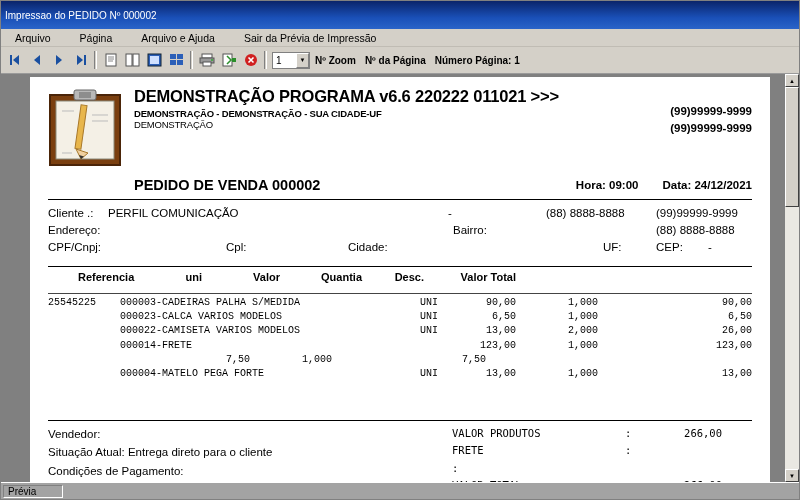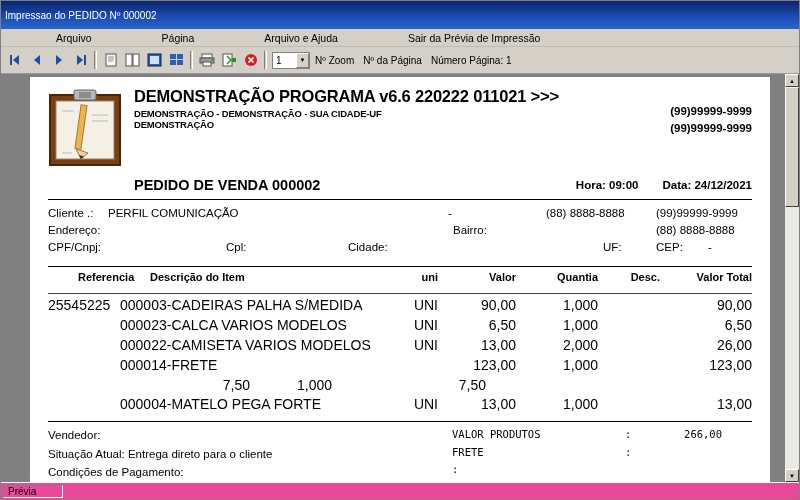--- a/index.html
+++ b/index.html
@@ -48,21 +48,20 @@
     align-items: center;
     font-size: 10.5px;
     color: #000;
     border-bottom: 1px solid #c0bcb4;
     flex: none;
   }
   .menubar .menu-item {
     padding: 1px 14px;
     margin-right: 1px;
     white-space: nowrap;
-    margin-left: 41px;
   }
   
   .toolbar {
     height: 24px;
     background: #d4d0c8;
     display: flex;
     align-items: center;
     padding: 1px 3px;
     gap: 1px;
     border-bottom: 1px solid #9a9a9a;
@@ -114,20 +113,21 @@
     align-items: center;
     justify-content: center;
     font-size: 6px;
     box-sizing: border-box;
   }
   .tlabel {
     font-size: 10px;
     color: #000;
     margin: 6px 4px;
     white-space: nowrap;
+    font-weight: bold;
   }
   
   .preview-area {
     flex: 1;
     background: #808080;
     position: relative;
     overflow: hidden;
     display: flex;
     justify-content: center;
     padding-top: 3px;
@@ -175,21 +175,21 @@
     height: 120px;
     background: #d4d0c8;
     border: 1px solid #fff;
     border-right-color: #404040;
     border-bottom-color: #404040;
     box-sizing: border-box;
   }
   
   .statusbar {
     height: 16px;
-    background: #ec4899;
+    background: #a3a3a3;
     border-top: 1px solid #fff;
     display: flex;
     align-items: center;
     font-size: 10px;
     flex: none;
     padding-left: 2px;
   }
   .statusbar .panel {
     border: 1px solid #808080;
     border-right-color: #fff;
@@ -222,21 +222,21 @@
     line-height: 1.15;
   }
   .co-sub {
     font-size: 9.5px;
     font-weight: bold;
     letter-spacing: -0.2px;
     margin-top: 2px;
   }
   .co-sub2 {
     font-size: 9.5px;
-    font-weight: bold;
+    font-weight: normal;
     letter-spacing: -0.2px;
   }
   .head-right {
     width: 155px;
     text-align: right;
     font-size: 11.5px;
     font-weight: bold;
     padding-top: 16px;
     line-height: 1.45;
   }
@@ -288,22 +288,22 @@
   }
   .col-ref { width: 72px; }
   .col-desc { flex: 1; }
   .col-uni { width: 52px; text-align: right; }
   .col-valor { width: 78px; text-align: right; }
   .col-qtd { width: 82px; text-align: right; }
   .col-desc2 { width: 62px; text-align: right; }
   .col-total { width: 92px; text-align: right; }
   .item-row {
     display: flex;
-    font-family: Liberation Sans, sans-serif;
-    font-size: 14px;
+    font-family: Liberation Mono, monospace;
+    font-size: 10px;
     line-height: 1.42;
   }
   .item-row .col-uni,
   .item-row .col-valor,
   .item-row .col-qtd,
   .item-row .col-desc2,
   .item-row .col-total { text-align: right; }
   .items-body {
     min-height: 118px;
     padding-top: 2px;
@@ -493,21 +493,20 @@
           <span style="left:555px;">UF:</span>
           <span style="left:608px;">CEP:</span>
           <span style="left:660px;">-</span>
         </div>
       </div>
 
       <div class="rule"></div>
 
       <div class="items-head">
         <div class="col-ref">Referencia</div>
-        <div class="col-desc">Descrição do Item</div>
         <div class="col-uni">uni</div>
         <div class="col-valor">Valor</div>
         <div class="col-qtd">Quantia</div>
         <div class="col-desc2">Desc.</div>
         <div class="col-total">Valor Total</div>
       </div>
 
       <div class="rule rule-thin"></div>
 
       <div class="items-body">

